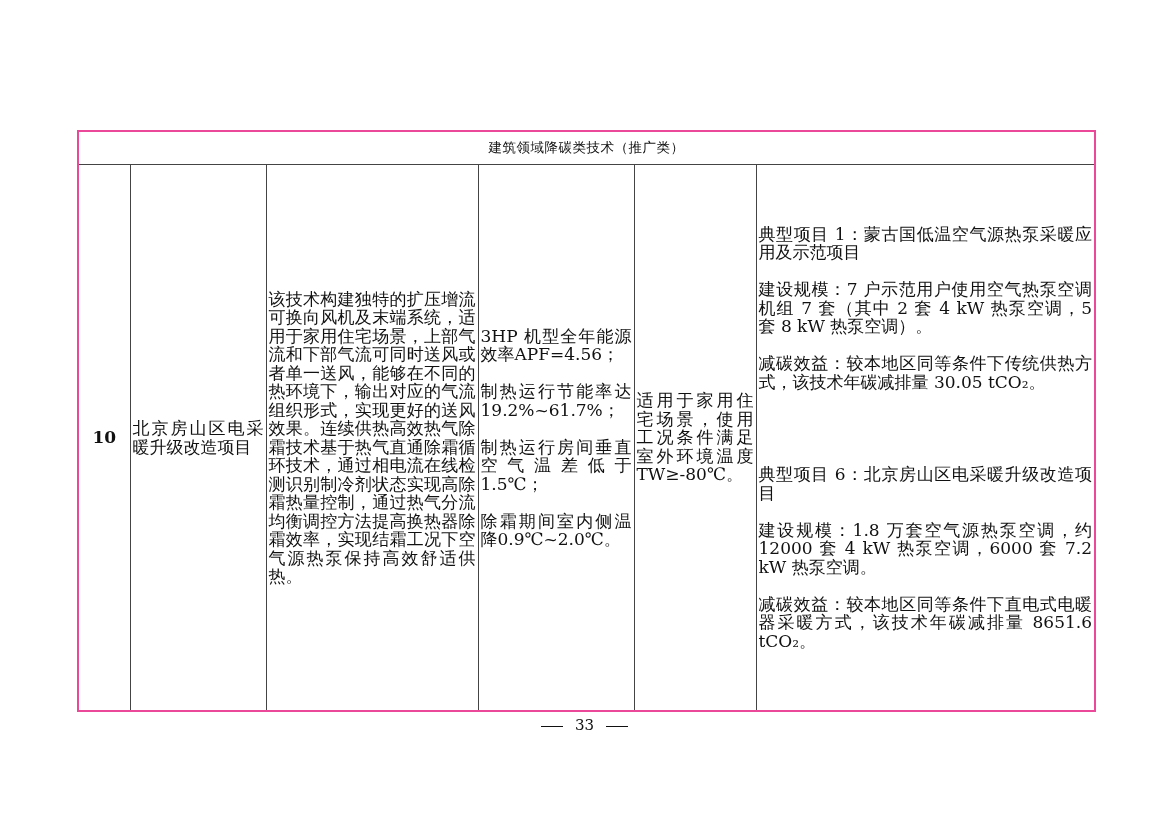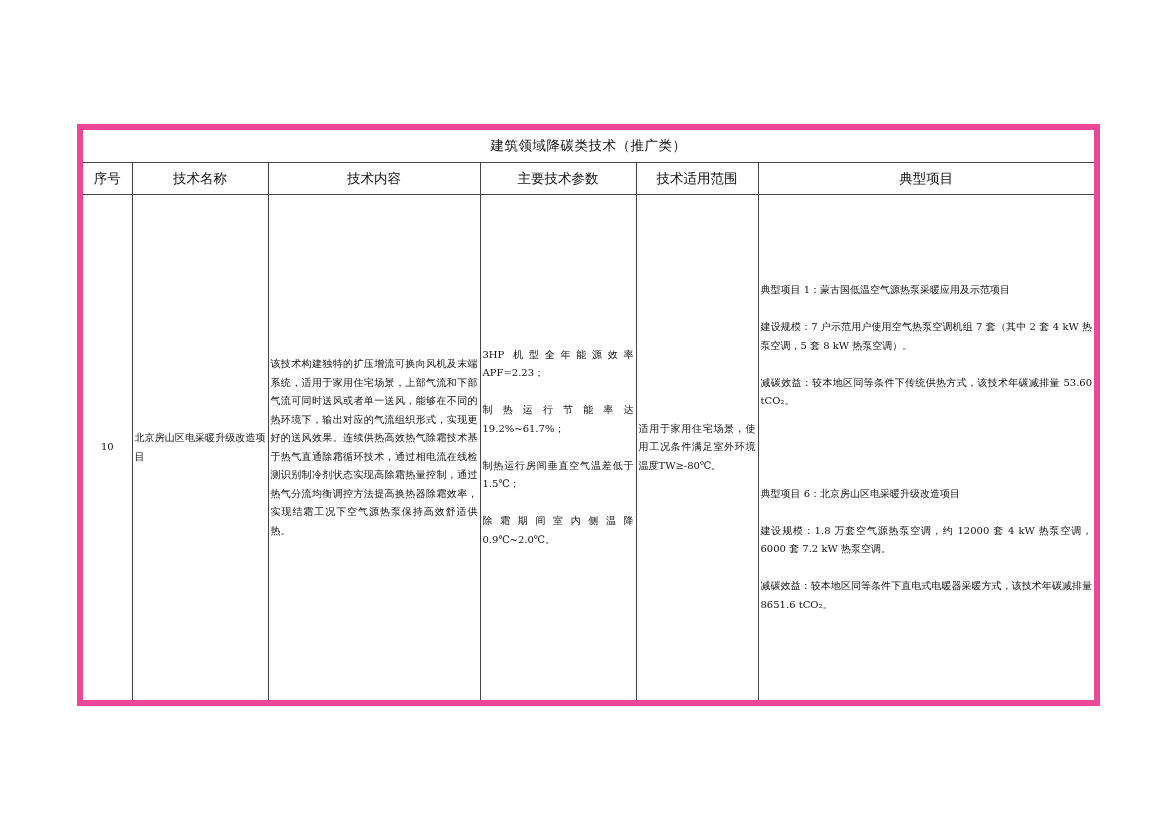--- a/index.html
+++ b/index.html
@@ -1,39 +1,39 @@
 <!DOCTYPE html>
 <html><head>
 <meta charset="utf-8">
 <style>
   html, body { margin: 0; padding: 0; background: #ffffff; }
   body { width: 1169px; height: 826px; position: relative; overflow: hidden;
          font-family: "DejaVu Serif", "Liberation Serif", serif; color: #111; }
   .page { position: absolute; left: 0; top: 0; width: 1169px; height: 826px; }
   table.main {
-    position: absolute; left: 77px; top: 124px; width: 1017px; height: 582px;
+    position: absolute; left: 77px; top: 130px; width: 1017px; height: 582px;
     border-collapse: collapse; table-layout: fixed;
-    border: 6px solid #ec4899;
+    border: 2px solid #ec4899;
   }
   table.main td, table.main th {
     border: 1px solid #444; padding: 0; vertical-align: middle;
   }
   .title-row td {
     height: 32px; text-align: center;
     font-family: "DejaVu Sans", "Liberation Sans", sans-serif;
     font-size: 13.5px; font-weight: normal; letter-spacing: 0.5px;
   }
   .head-row th {
     height: 31px; text-align: center;
     font-family: "DejaVu Sans", "Liberation Sans", sans-serif;
     font-size: 13.5px; font-weight: normal;
   }
-  .body-row td { font-size: 10px; line-height: 18.5px; }
+  .body-row td { font-size: 17px; line-height: 18.5px; }
   .cell-text { padding: 0 2px; text-align: justify; white-space: pre-line; }
-  .c-num { text-align: center; }
+  .c-num { text-align: center; font-weight: bold; }
   .proj-block { margin-bottom: 18.5px; }
   .proj-block:last-child { margin-bottom: 0; }
   .proj-line { display: block; }
   .page-num {
     position: absolute; top: 716px; left: 0; width: 1169px; text-align: center;
     font-family: "DejaVu Serif", "Liberation Serif", serif; font-size: 15px;
   }
   .page-num .dash { display: inline-block; width: 22px; border-top: 1px solid #111;
                     vertical-align: middle; margin: 0 12px; }
 </style>
@@ -47,60 +47,55 @@
       <col style="width:136px">
       <col style="width:212px">
       <col style="width:156px">
       <col style="width:122px">
       <col style="width:339px">
     </colgroup>
     <tbody>
         <tr class="title-row">
       <td colspan="6">建筑领域降碳类技术（推广类）</td>
     </tr>
-    <tr class="head-row">
-      <th>序号</th>
-      <th>技术名称</th>
-      <th>技术内容</th>
-      <th>主要技术参数</th>
-      <th>技术适用范围</th>
-      <th>典型项目</th>
-    </tr>
     <tr class="body-row">
       <td class="c-num">
         <span>10</span>
       </td>
       <td>
         <div class="cell-text">北京房山区电采暖升级改造项目</div>
       </td>
       <td>
         <div class="cell-text">该技术构建独特的扩压增流可换向风机及末端系统，适用于家用住宅场景，上部气流和下部气流可同时送风或者单一送风，能够在不同的热环境下，输出对应的气流组织形式，实现更好的送风效果。连续供热高效热气除霜技术基于热气直通除霜循环技术，通过相电流在线检测识别制冷剂状态实现高除霜热量控制，通过热气分流均衡调控方法提高换热器除霜效率，实现结霜工况下空气源热泵保持高效舒适供热。</div>
       </td>
       <td>
         <div class="cell-text">
-          <span class="proj-line">3HP 机型全年能源效率APF=2.23；</span>
+          <span class="proj-line">3HP 机型全年能源效率APF=4.56；</span>
           <span class="proj-line">制热运行节能率达19.2%~61.7%；</span>
           <span class="proj-line">制热运行房间垂直空气温差低于 1.5℃；</span>
           <span class="proj-line">除霜期间室内侧温降0.9℃~2.0℃。</span>
         </div>
       </td>
       <td>
         <div class="cell-text">适用于家用住宅场景，使用工况条件满足室外环境温度TW≥-80℃。</div>
       </td>
       <td>
         <div class="cell-text">
           <div class="proj-block">
             <span class="proj-line">典型项目 1：蒙古国低温空气源热泵采暖应用及示范项目</span>
             <span class="proj-line">建设规模：7 户示范用户使用空气热泵空调机组 7 套（其中 2 套 4 kW 热泵空调，5 套 8 kW 热泵空调）。</span>
-            <span class="proj-line">减碳效益：较本地区同等条件下传统供热方式，该技术年碳减排量 53.60 tCO₂。</span>
+            <span class="proj-line">减碳效益：较本地区同等条件下传统供热方式，该技术年碳减排量 30.05 tCO₂。</span>
           </div>
           <div class="proj-block">
             <span class="proj-line">典型项目 6：北京房山区电采暖升级改造项目</span>
             <span class="proj-line">建设规模：1.8 万套空气源热泵空调，约 12000 套 4 kW 热泵空调，6000 套 7.2 kW 热泵空调。</span>
             <span class="proj-line">减碳效益：较本地区同等条件下直电式电暖器采暖方式，该技术年碳减排量 8651.6 tCO₂。</span>
           </div>
         </div>
       </td>
     </tr>
   </tbody>
     </table>
 
+  <div class="page-num">
+    <span class="dash"></span><span>33</span><span class="dash"></span>
+  </div>
 </div>
 
 </body></html>

